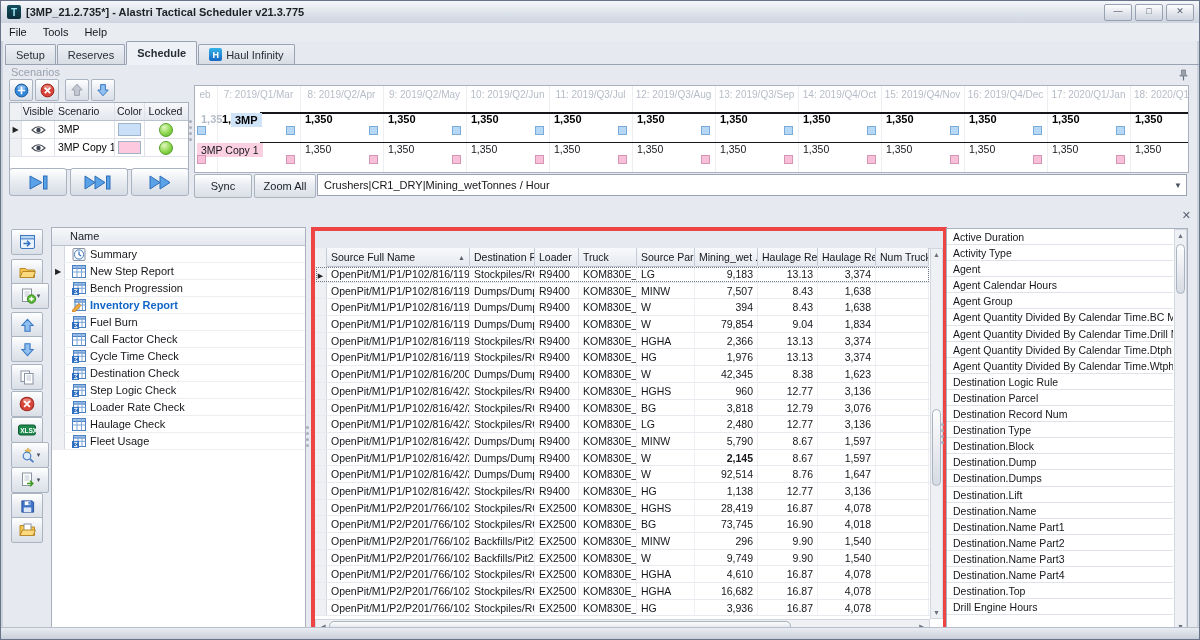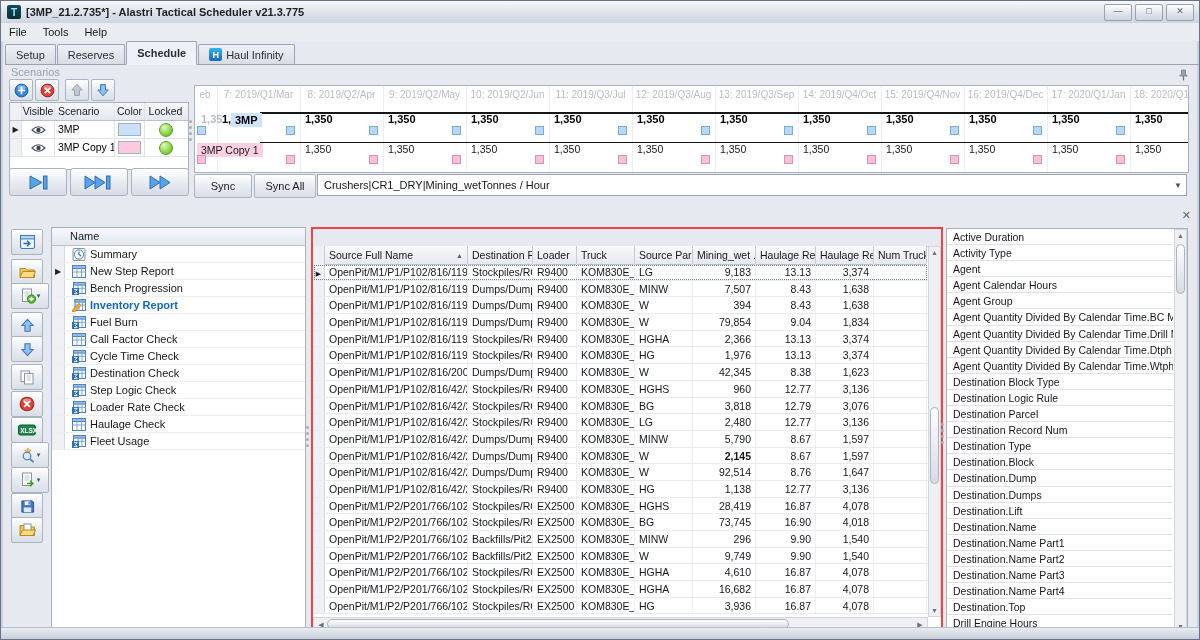--- a/index.html
+++ b/index.html
@@ -85,21 +85,21 @@
   
   #tree{left:50px;top:226px;width:253px;height:402px;background:#fff;border:1px solid #a9b1bf;font-size:11px;overflow:hidden;}
   .tree-head{height:17px;line-height:17px;background:linear-gradient(#f7f8fa,#e3e7ee);border-bottom:1px solid #b9c1cd;
              padding-left:18px;color:#1a1d24;display:flex;}
   .tree-row{height:16px;display:flex;align-items:center;border-bottom:1px solid #eceef2;}
   .tree-m{width:12px;background:#eef0f4;border-right:1px solid #d4d9e1;height:100%;display:flex;align-items:center;justify-content:center;flex:none;}
   .tree-ic{width:16px;margin:0 3px 0 6px;flex:none;display:flex;justify-content:center;}
   .tree-lb{white-space:nowrap;color:#14161a;}
   .tree-row.sel .tree-lb{color:#1266c8;font-weight:bold;}
   
-  #dgrid{left:310px;top:226px;width:628px;height:402px;background:#fff;border:2px solid #ef4444;overflow:hidden;font-size:10.5px;}
+  #dgrid{left:310px;top:226px;width:628px;height:402px;background:#fff;border:4px solid #ef4444;overflow:hidden;font-size:10.5px;}
   #dg-head{position:absolute;left:0;top:17px;height:18px;display:flex;border-bottom:1px solid #b9c1cd;}
   .dg-hc{background:linear-gradient(#f8f9fb,#e6e9ef);border-right:1px solid #c6ccd6;box-sizing:border-box;
          padding:0 4px;line-height:17px;white-space:nowrap;overflow:hidden;color:#14161a;display:flex;align-items:center;}
   .dg-hc .sort{margin-left:auto;font-size:7px;color:#5a6170;}
   .dg-body{position:absolute;left:0;top:35px;right:13px;}
   .dg-row{display:flex;height:16.7px;border-bottom:1px solid #e7eaef;box-sizing:border-box;}
   .dg-row.sel{outline:1px dotted #737a86;outline-offset:-2px;}
   .dg-c{border-right:1px solid #edeff3;box-sizing:border-box;padding:0 4px;line-height:16px;
         white-space:nowrap;overflow:hidden;color:#14161a;}
   .dg-c.m{background:#eef0f4;border-right:1px solid #d4d9e1;padding:0;text-align:center;}
@@ -344,21 +344,21 @@
         <div class="tl-val2" style="left: 940px; top: 57px;">1,350</div>
         <div class="tl-line1" style="left: 65px; right: 0px; top: 26px;"></div>
         <div class="tl-line2" style="left: 65px; right: 0px; top: 56px;"></div>
         <div class="tl-clip" style="left: 6px; top: 27px;">1,35</div>
         <div class="tl-label b" style="left: 36px; top: 27px;">3MP</div>
         <div class="tl-label p" style="left: 2px; top: 57px;">3MP Copy 1</div>
         <div class="tl-sq b" style="left: 2px; top: 40px;"></div>
         <div class="tl-sq p" style="left: 2px; top: 69px;"></div>
       </div>
     <div class="syncbtn" style="left:190px;width:56px;">Sync</div>
-    <div class="syncbtn" style="left:250px;width:60px;">Sync All</div>
+    <div class="syncbtn" style="left:250px;width:60px;">Zoom All</div>
     <div id="combo">
       <span>Crushers|CR1_DRY|Mining_wetTonnes / Hour</span>
       <span class="caret">▼</span>
     </div>
   </div>
 
   <span class="abs" id="bclose">✕</span>
 
   <div id="ltoolbar">
       <div class="lbtn" style="top: 228px;">
@@ -958,21 +958,20 @@
   <div class="abs" id="fields">
       <div class="f-row">Active Duration</div>
       <div class="f-row">Activity Type</div>
       <div class="f-row">Agent</div>
       <div class="f-row">Agent Calendar Hours</div>
       <div class="f-row">Agent Group</div>
       <div class="f-row">Agent Quantity Divided By Calendar Time.BC Mph</div>
       <div class="f-row">Agent Quantity Divided By Calendar Time.Drill Meters Pe...</div>
       <div class="f-row">Agent Quantity Divided By Calendar Time.Dtph</div>
       <div class="f-row">Agent Quantity Divided By Calendar Time.Wtph</div>
-      <div class="f-row">Destination Block Type</div>
       <div class="f-row">Destination Logic Rule</div>
       <div class="f-row">Destination Parcel</div>
       <div class="f-row">Destination Record Num</div>
       <div class="f-row">Destination Type</div>
       <div class="f-row">Destination.Block</div>
       <div class="f-row">Destination.Dump</div>
       <div class="f-row">Destination.Dumps</div>
       <div class="f-row">Destination.Lift</div>
       <div class="f-row">Destination.Name</div>
       <div class="f-row">Destination.Name Part1</div>

